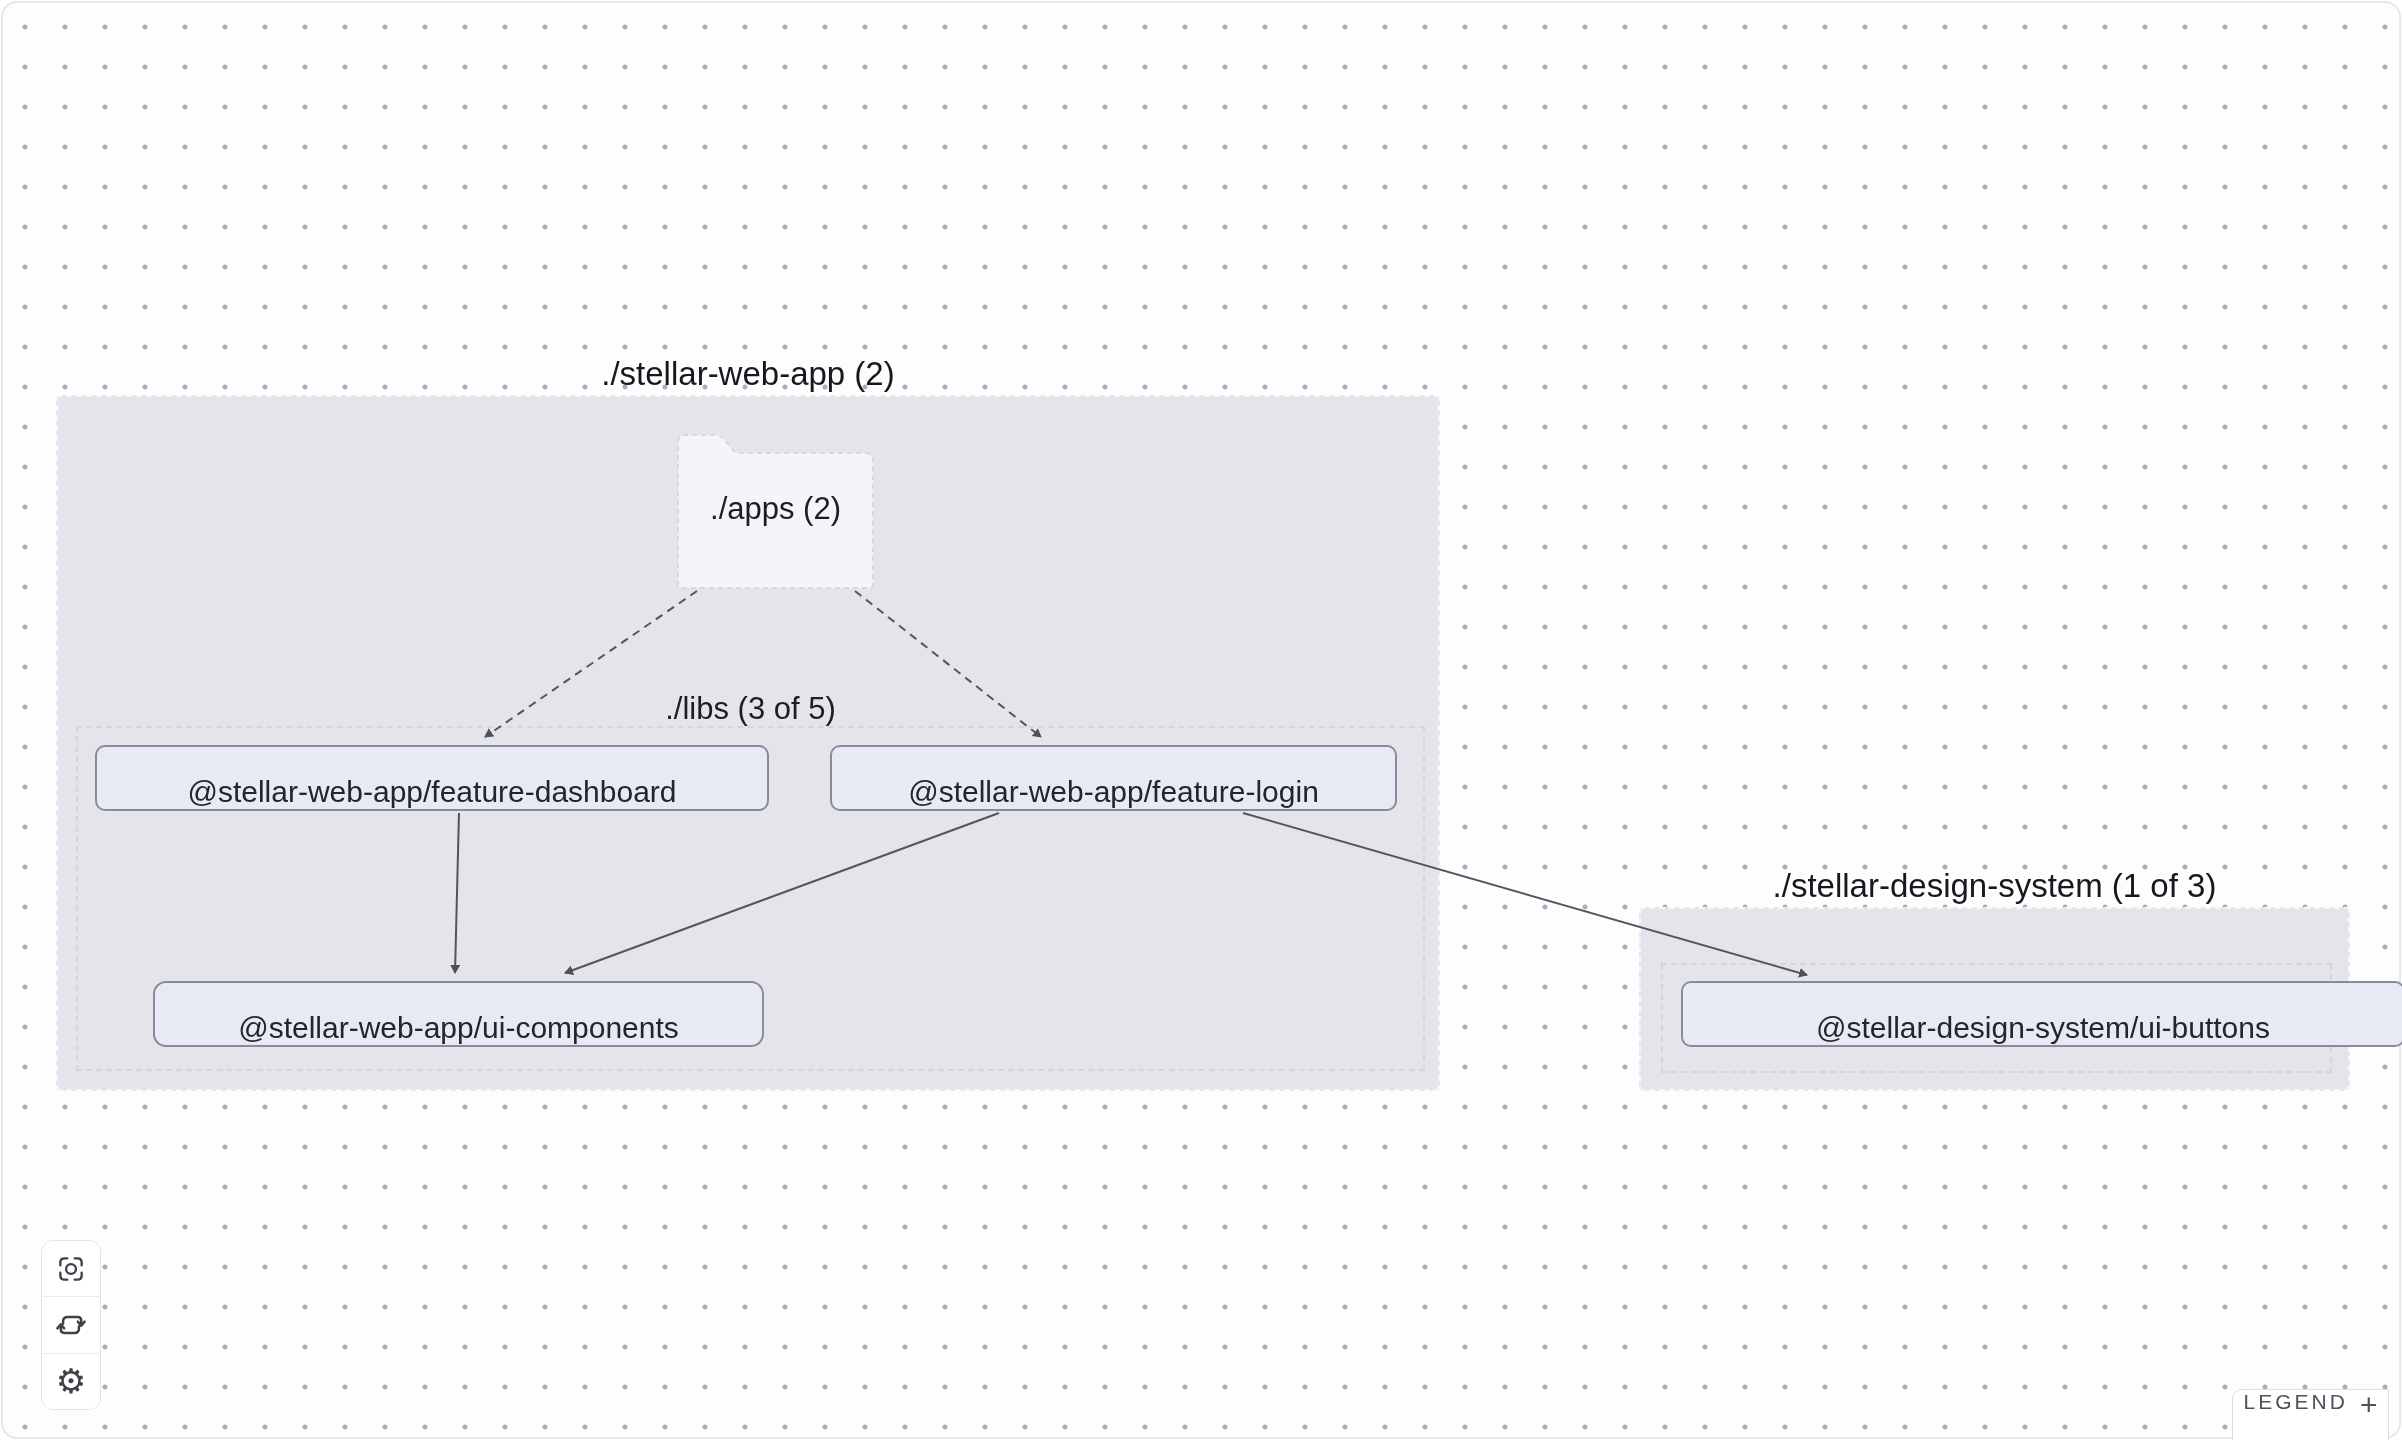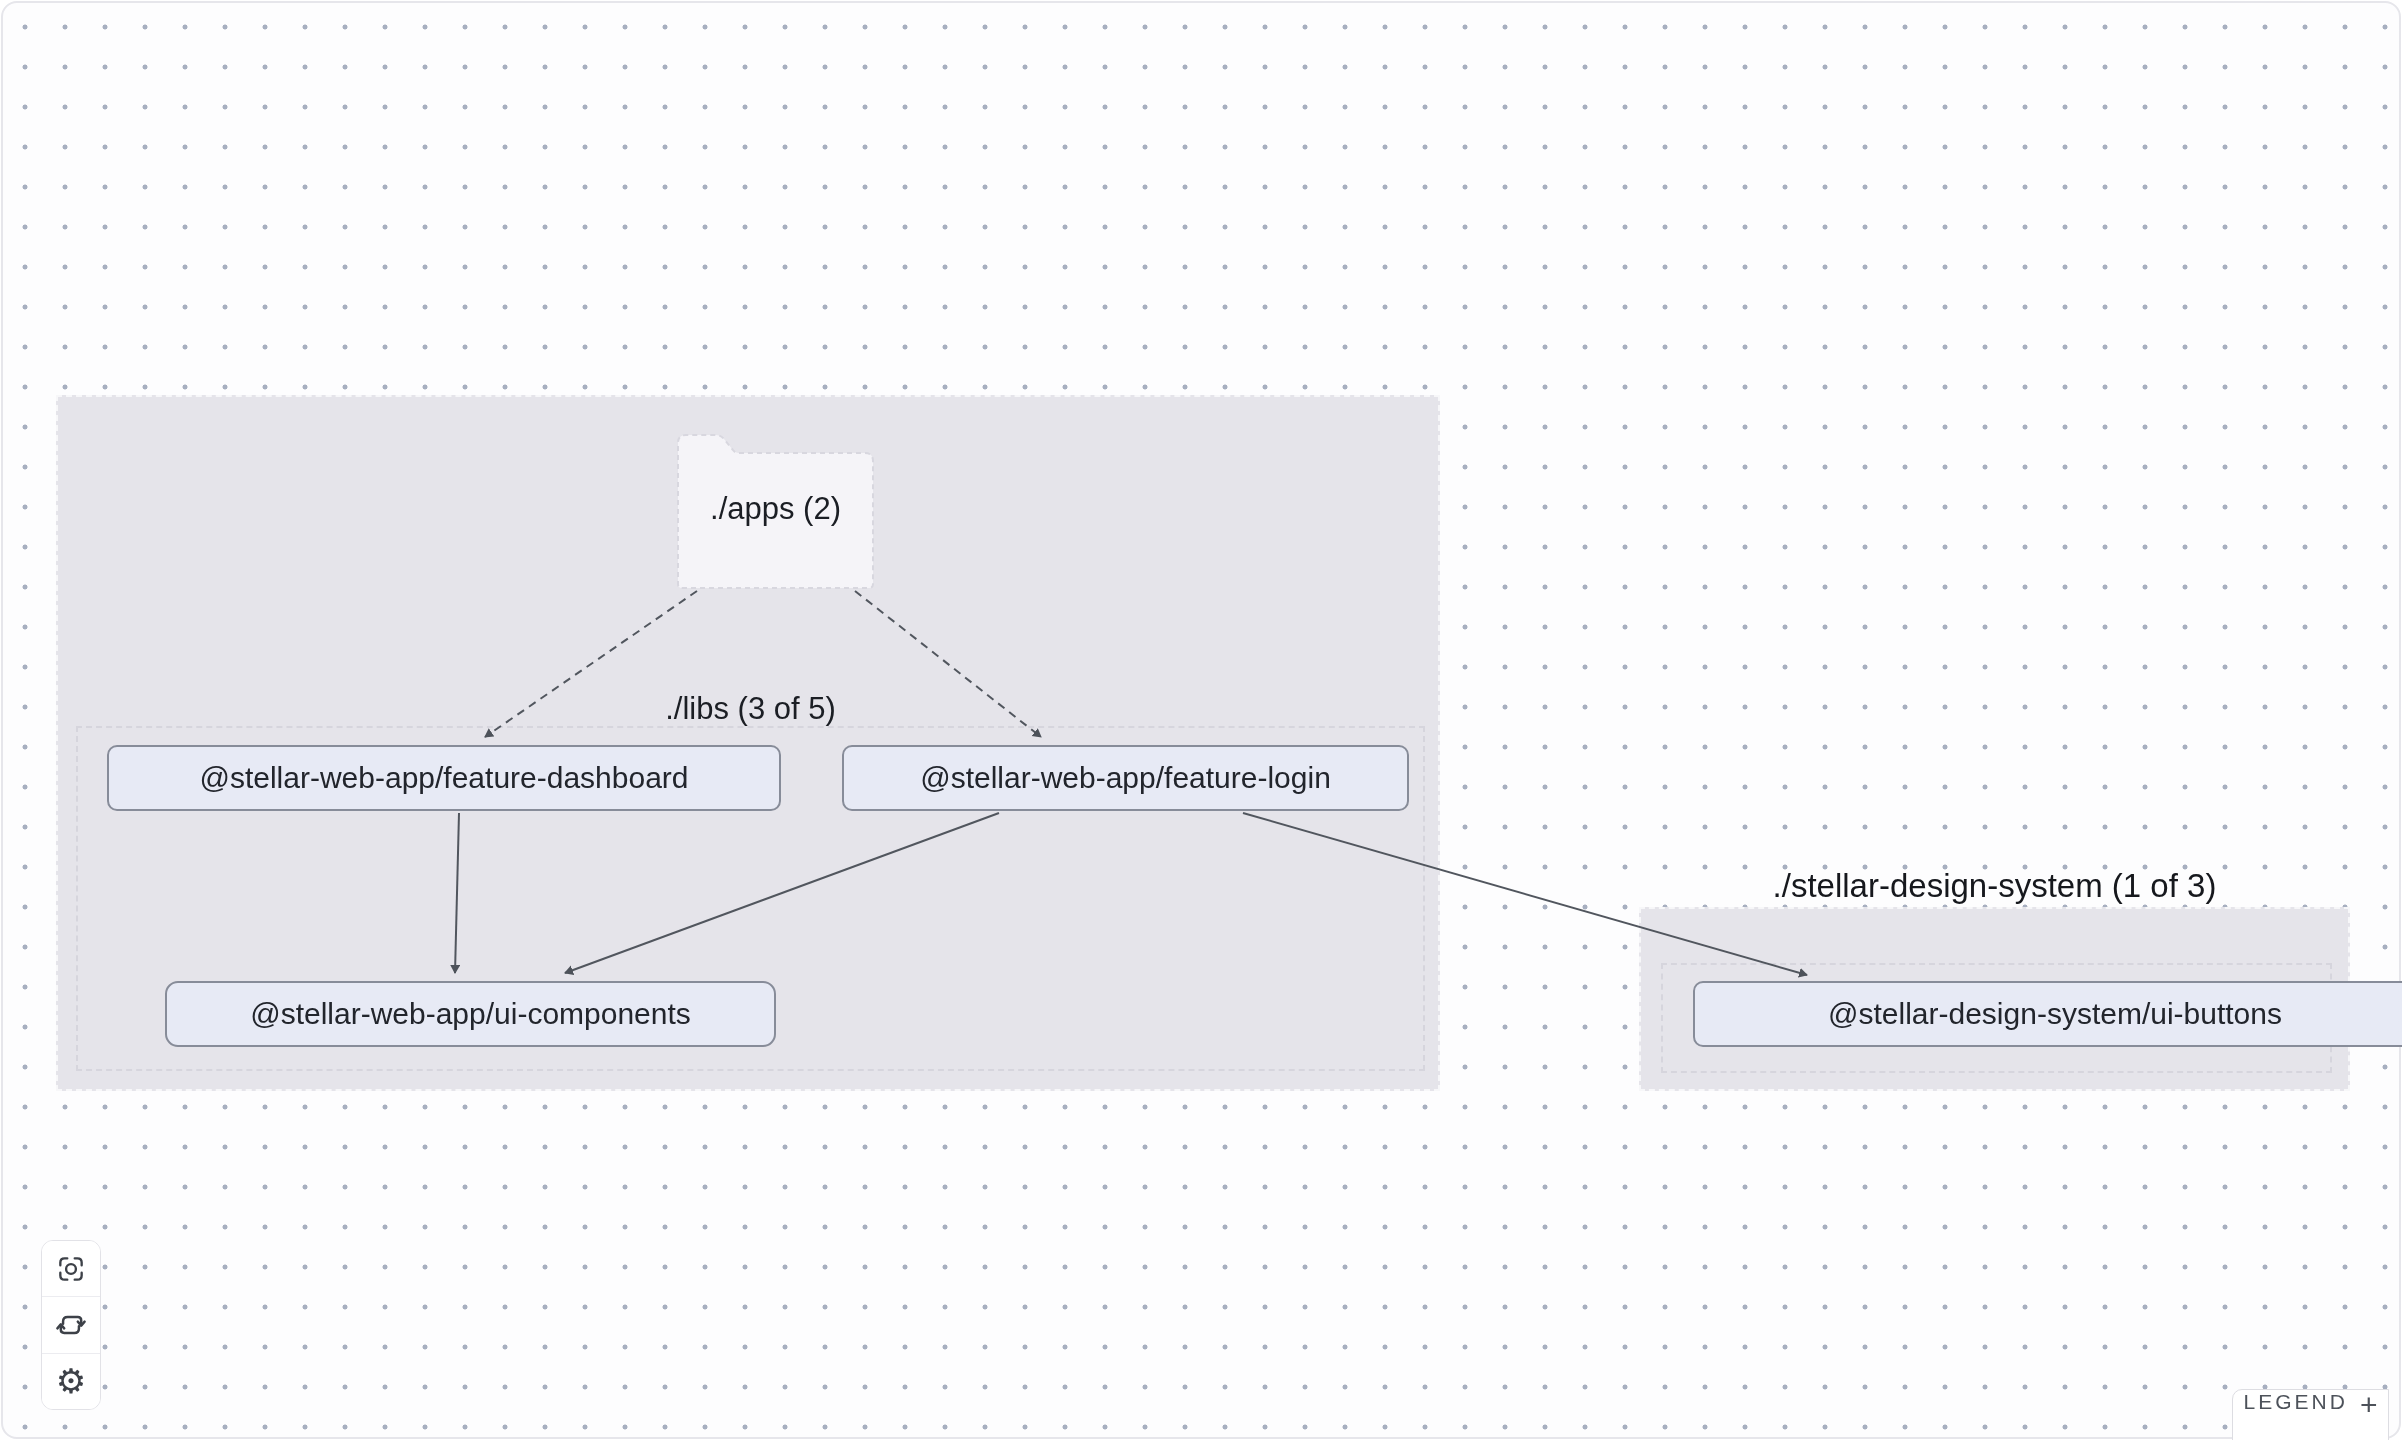--- a/index.html
+++ b/index.html
@@ -46,22 +46,22 @@
     position: absolute; left: 670px; top: 488px; width: 205px; text-align: center;
     font-size: 31px; color: #1b1e24; white-space: nowrap;
   }
 
   .edges { position: absolute; left: 0; top: 0; width: 2402px; height: 1440px; pointer-events: none; }
   .edges path { pointer-events: stroke; }
 
   .node {
     position: absolute; height: 66px; background: #e7eaf5;
     border: 2px solid #878c99; border-radius: 10px;
-    display: flex; align-items: center; justify-content: center;
-    font-size: 30px; color: #22252c; white-space: nowrap; cursor: pointer; margin-left: 12px;
+    display: flex; align-items: flex-end; justify-content: center;
+    font-size: 30px; color: #22252c; white-space: nowrap; cursor: pointer;
   }
   .node-feature-dashboard { left: 92px;  top: 742px; width: 674px; }
   .node-feature-login     { left: 827px; top: 742px; width: 567px; }
   .node-ui-components     { left: 150px; top: 978px; width: 611px; border-radius: 13px; }
   .node-ui-buttons        { left: 1678px; top: 978px; width: 724px; }
 
   .toolbar {
     position: absolute; left: 38px; top: 1237px; width: 60px; height: 170px;
     background: #ffffff; border: 1.5px solid #e2e2e7; border-radius: 12px;
     display: flex; flex-direction: column; overflow: hidden;
@@ -82,20 +82,21 @@
   .legend-plus { font-size: 30px; font-weight: 300; color: #4d525a; margin-left: 12px; line-height: 1; }
 </style>
 </head>
 <body>
 
 <div class="canvas">
 
   <div class="group group-webapp"></div>
   <div class="group group-design"></div>
 
+  <div class="group-title title-webapp">./stellar-web-app (2)</div>
   <div class="group-title title-design">./stellar-design-system (1 of 3)</div>
 
   <div class="subgroup sub-libs1"></div>
   <div class="subgroup-label label-libs1">./libs (3 of 5)</div>
 
   <div class="subgroup sub-libs2"></div>
 
   <svg class="edges" viewBox="0 0 2402 1440">
     <defs>
       <marker id="arrow" markerWidth="11" markerHeight="11" refX="8" refY="5" orient="auto" markerUnits="userSpaceOnUse">

